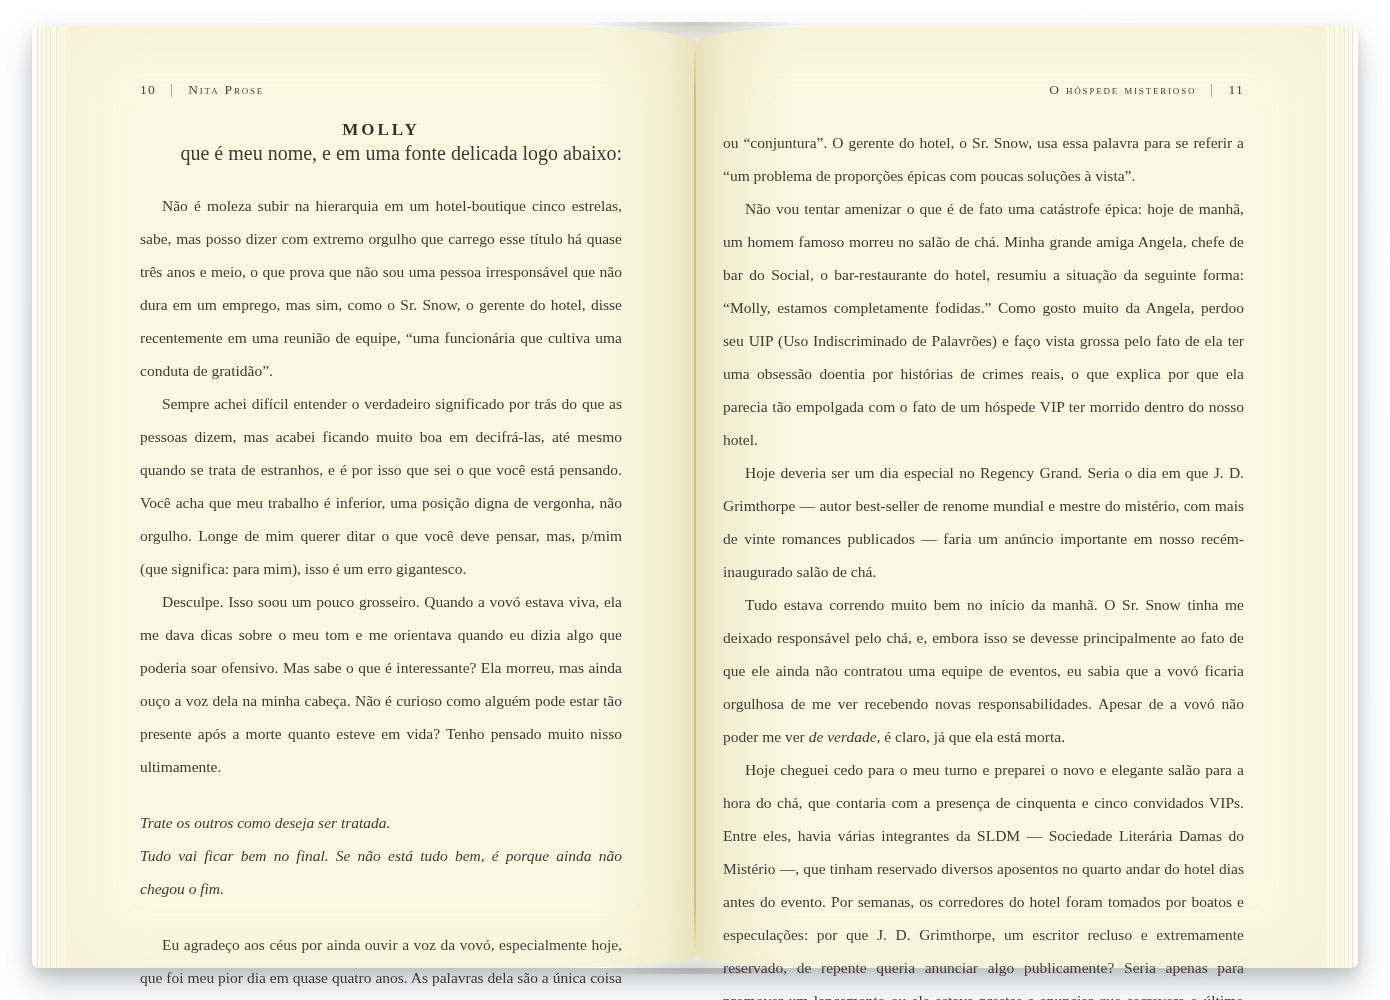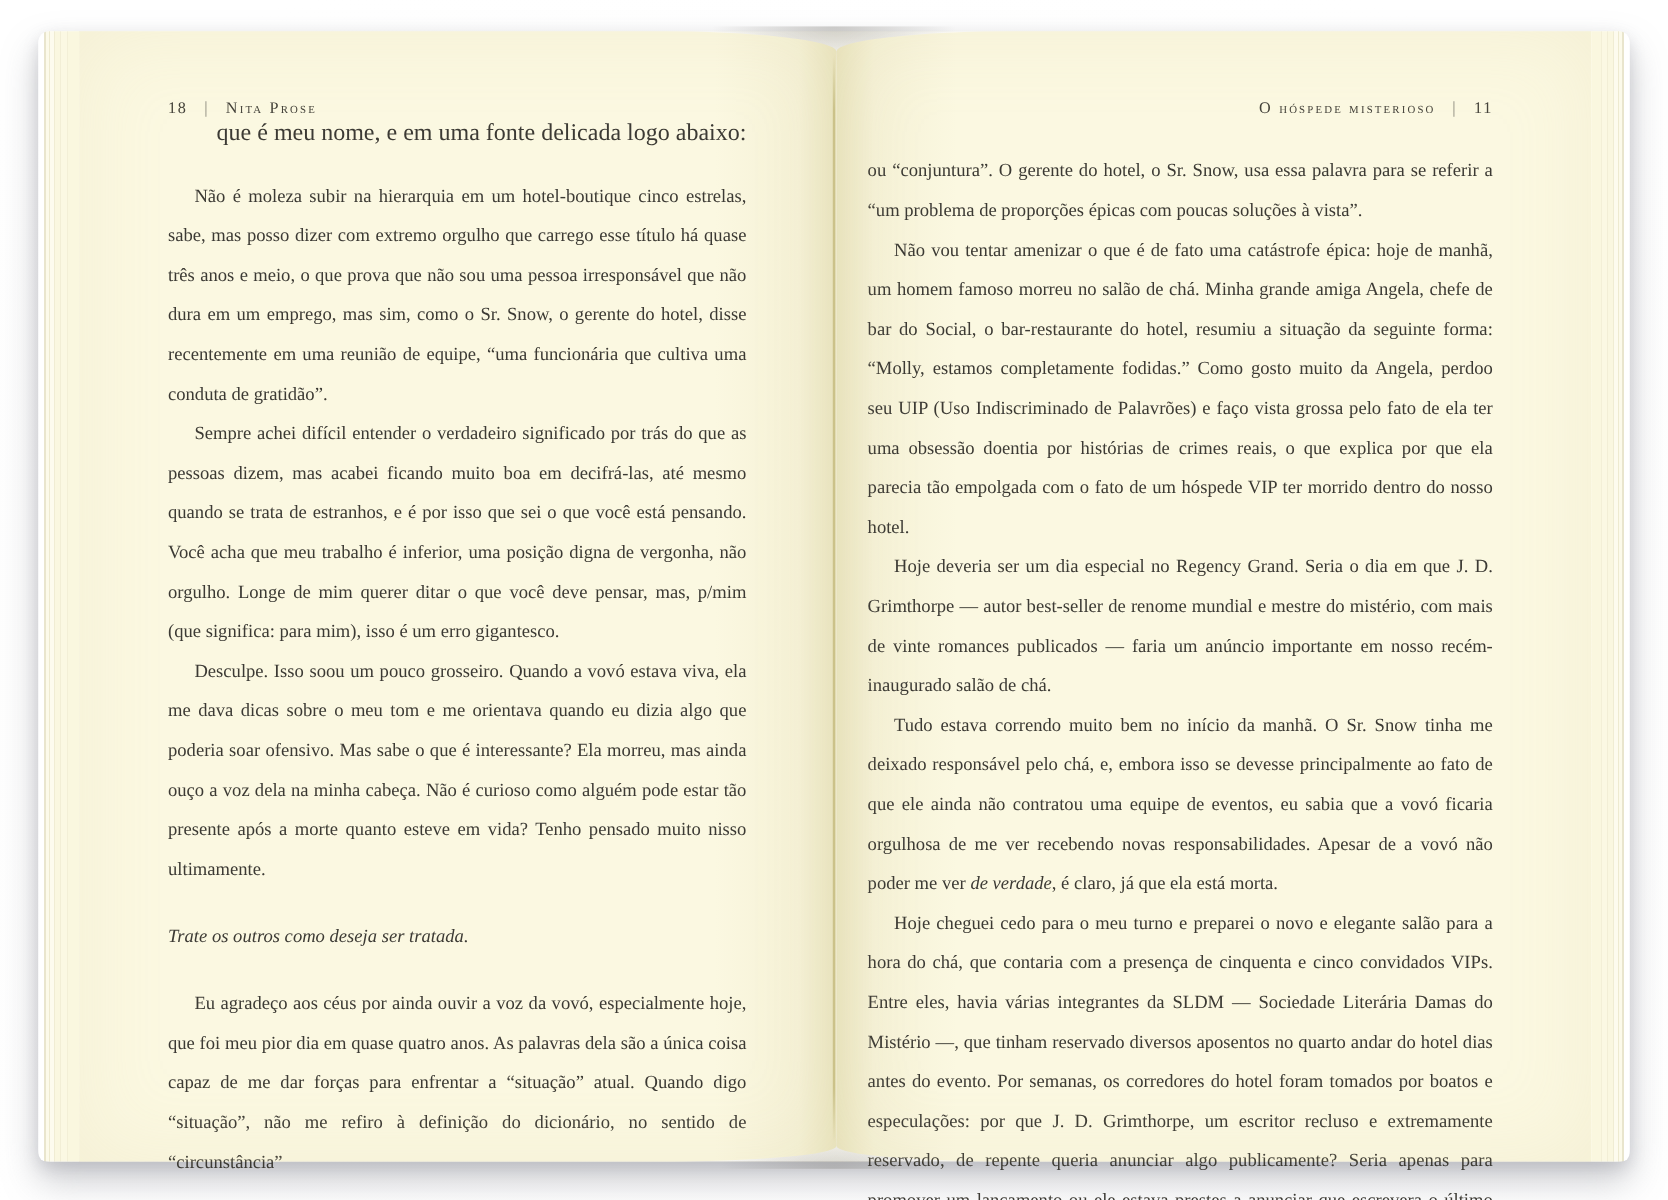--- a/index.html
+++ b/index.html
@@ -93,30 +93,32 @@
 
 <div class="scene">
   <div class="book">
     <div class="dip-top"></div>
     <div class="dip-bottom"></div>
 
     <div class="edge edge-left"></div>
 
     <div class="page page-left">
       <div class="page-header left">
-        <span>18</span>
+        <span>10</span>
         <span class="divider">|</span>
         <span class="running">Nita Prose</span>
       </div>
+      <h1 class="molly">MOLLY</h1>
       <p class="subheading">que é meu nome, e em uma fonte delicada logo abaixo:</p>
       <div class="body-block body-left">
           <p class="para indent"><span>Não é moleza subir na hierarquia em um hotel-boutique cinco estrelas, sabe, mas posso dizer com extremo orgulho que carrego esse título há quase três anos e meio, o que prova que não sou uma pessoa irresponsável que não dura em um emprego, mas sim, como o Sr. Snow, o gerente do hotel, disse recentemente em uma reunião de equipe, “uma funcionária que cultiva uma conduta de gratidão”.</span></p>
           <p class="para indent"><span>Sempre achei difícil entender o verdadeiro significado por trás do que as pessoas dizem, mas acabei ficando muito boa em decifrá-las, até mesmo quando se trata de estranhos, e é por isso que sei o que você está pensando. Você acha que meu trabalho é inferior, uma posição digna de vergonha, não orgulho. Longe de mim querer ditar o que você deve pensar, mas, p/mim (que significa: para mim), isso é um erro gigantesco.</span></p>
           <p class="para indent"><span>Desculpe. Isso soou um pouco grosseiro. Quando a vovó estava viva, ela me dava dicas sobre o meu tom e me orientava quando eu dizia algo que poderia soar ofensivo. Mas sabe o que é interessante? Ela morreu, mas ainda ouço a voz dela na minha cabeça. Não é curioso como alguém pode estar tão presente após a morte quanto esteve em vida? Tenho pensado muito nisso ultimamente.</span></p>
           <p class="para quote gap"><span>Trate os outros como deseja ser tratada.</span></p>
+          <p class="para quote"><span>Tudo vai ficar bem no final. Se não está tudo bem, é porque ainda não chegou o fim.</span></p>
           <p class="para indent gap"><span>Eu agradeço aos céus por ainda ouvir a voz da vovó, especialmente hoje, que foi meu pior dia em quase quatro anos. As palavras dela são a única coisa capaz de me dar forças para enfrentar a “situação” atual. Quando digo “situação”, não me refiro à definição do dicionário, no sentido de “circunstância”</span></p>
         </div>
     </div>
 
     <div class="page page-right">
       <div class="page-header right">
         <span class="running">O hóspede misterioso</span>
         <span class="divider">|</span>
         <span>11</span>
       </div>

